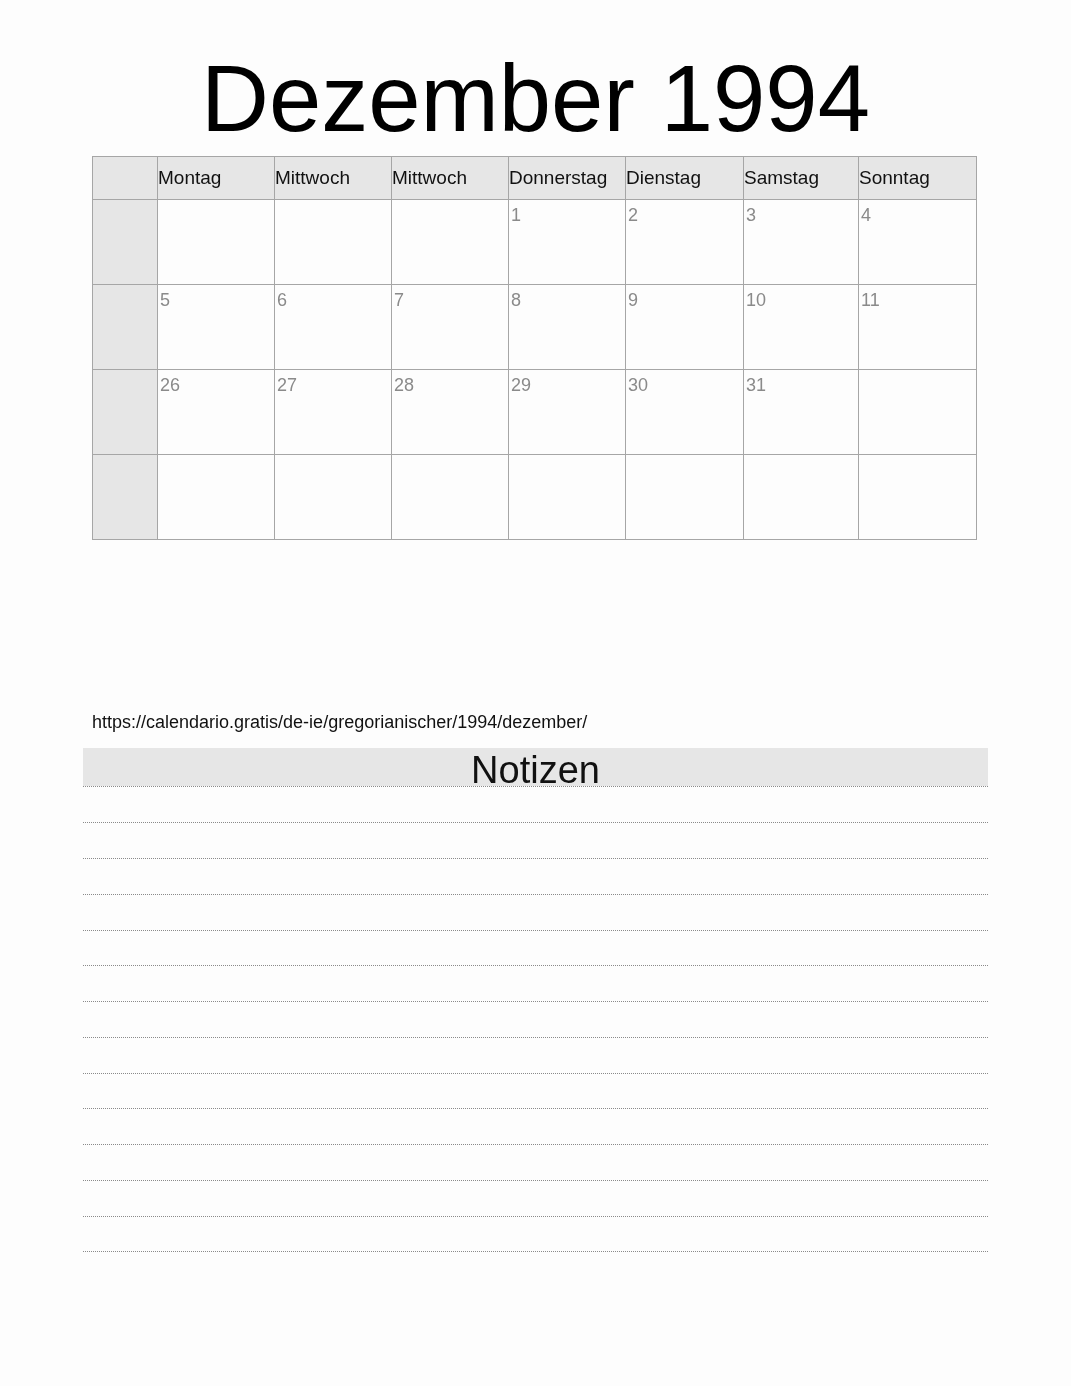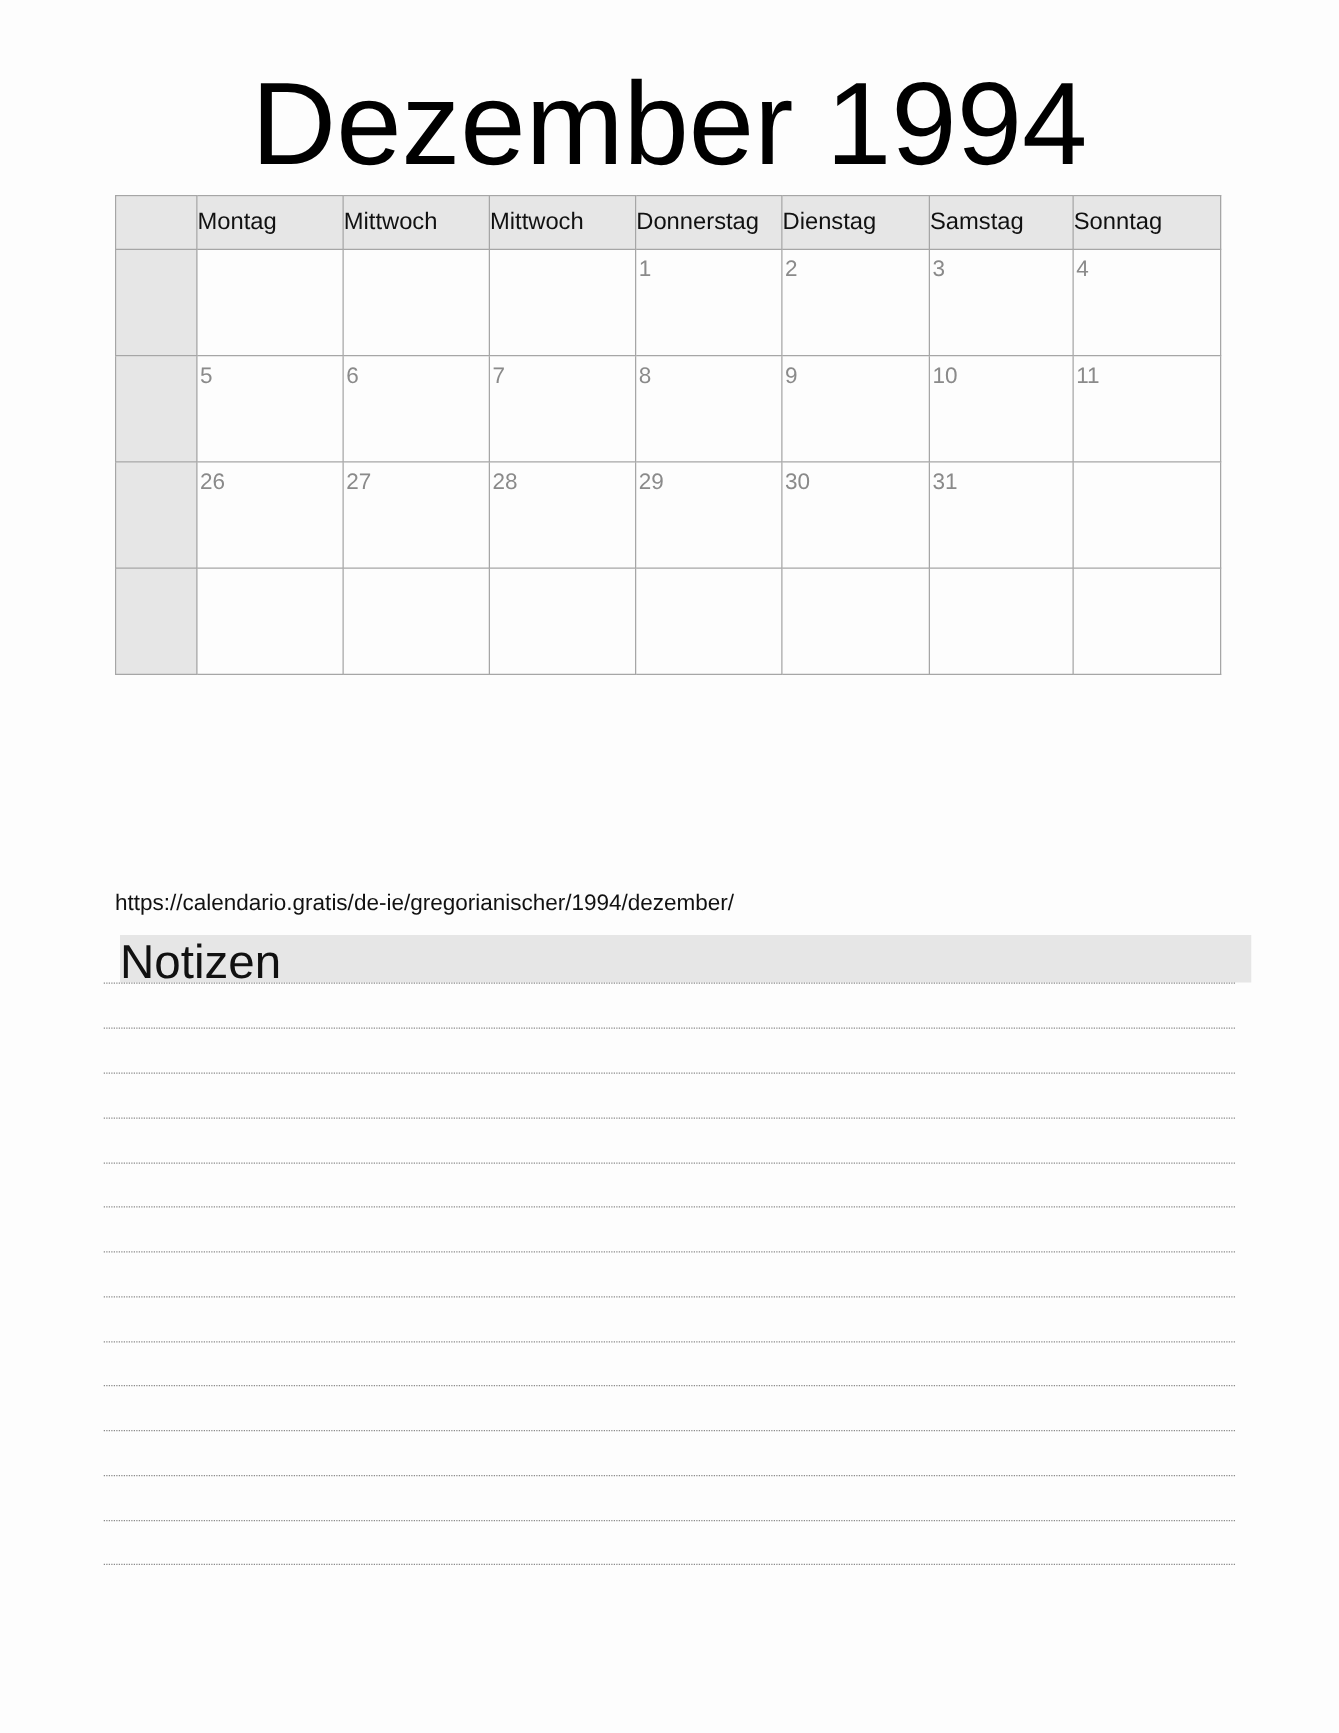--- a/index.html
+++ b/index.html
@@ -5,21 +5,21 @@
   html, body { margin:0; padding:0; }
   body { width:1071px; height:1386px; background:#fdfdfd; position:relative; font-family:"Liberation Sans", sans-serif; overflow:hidden; }
   .title { position:absolute; left:0; width:1071px; top:44px; text-align:center; font-size:94px; line-height:110px; color:#000; }
   .cal { position:absolute; left:92px; top:156px; border-collapse:collapse; table-layout:fixed; }
   .cal td, .cal th { border:1px solid #a6a6a6; padding:0; }
   .cal th { background:#e6e6e6; height:42px; font-weight:normal; font-size:19px; color:#111; text-align:left; }
   .cal th.wk, .cal td.wk { background:#e6e6e6; }
   .cal td { height:84px; vertical-align:top; background:#fdfdfd; }
   .cal td .num { display:block; padding:5px 0 0 2px; font-size:18px; color:#8a8a8a; }
   .url { position:absolute; left:92px; top:712px; font-size:18px; color:#111; }
-  .notes-head { position:absolute; left:83px; top:748px; width:905px; height:38px; background:#e6e6e6; font-size:38px; line-height:44px; color:#111;margin-left:13px; }
+  .notes-head { position:absolute; left:83px; top:748px; width:905px; height:38px; background:#e6e6e6; text-align:center; font-size:38px; line-height:44px; color:#111; }
   .line { position:absolute; left:83px; width:905px; border-top:1px dotted #8a8a8a; height:0; }
 </style>
 </head>
 <body>
 
 <div class="title">Dezember 1994</div>
 
 <table class="cal">
   <colgroup>
     <col style="width:65px">

